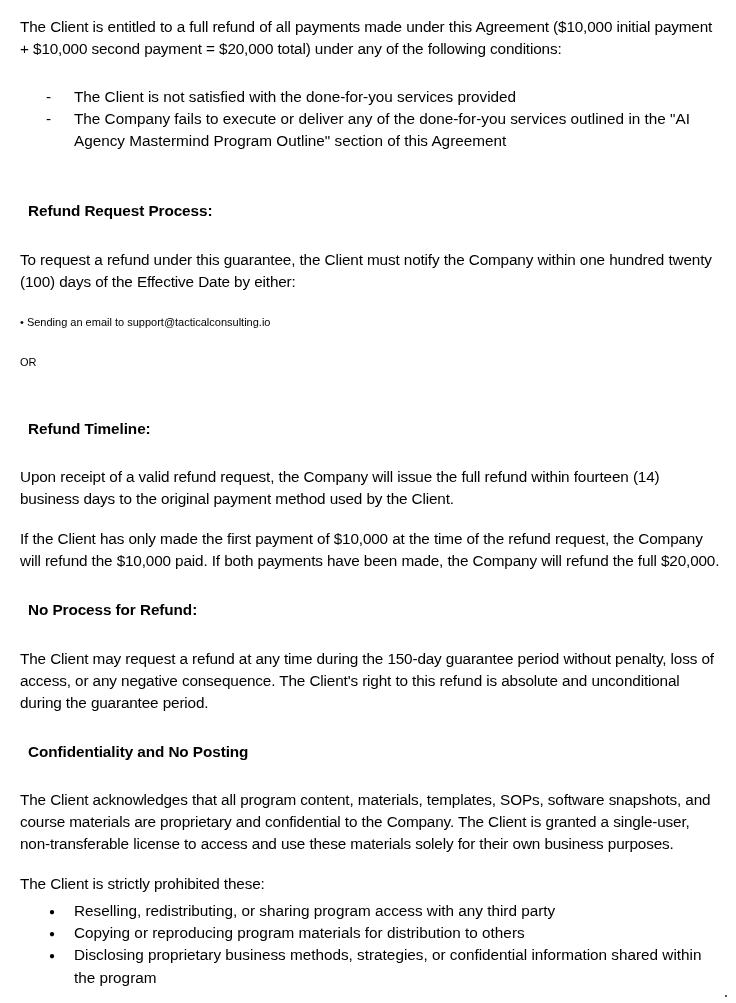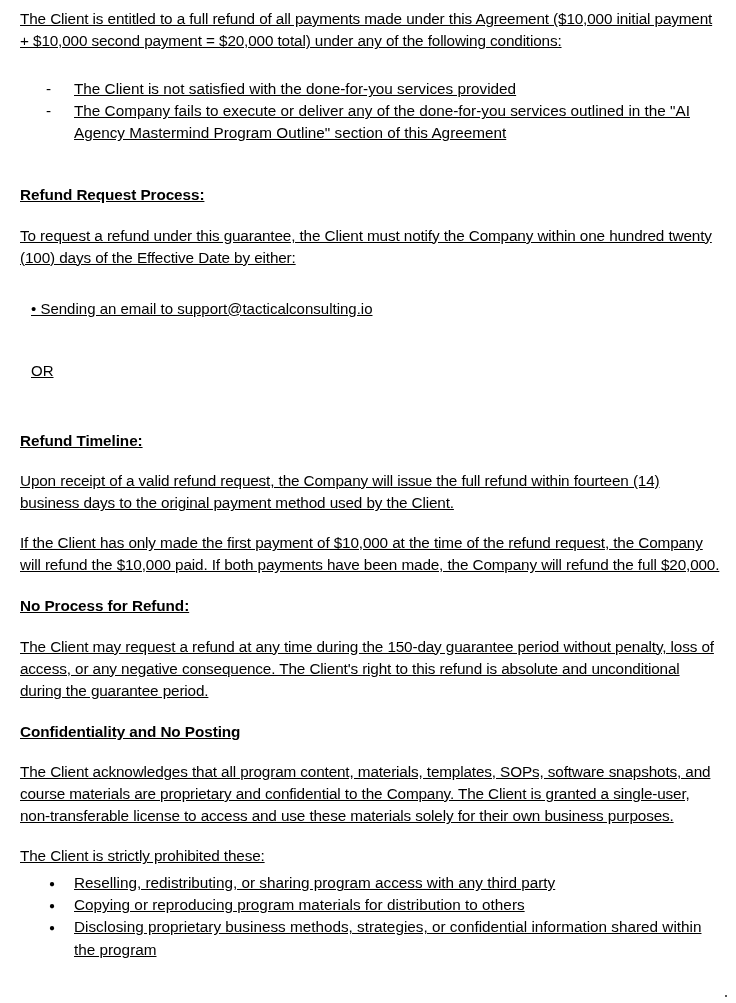--- a/index.html
+++ b/index.html
@@ -17,41 +17,40 @@
     width: 736px;
     height: 1003px;
     background: #ffffff;
     overflow: hidden;
     box-sizing: border-box;
     padding: 0;
   }
   .doc {
     position: absolute;
     left: 20px;
-    top: 8px;
+    top: 16px;
     width: 700px;
-    text-decoration: underline;
   }
   .para {
     font-size: 15.3px;
     line-height: 22.1px;
     margin: 0;
     padding: 0;
     text-align: left;
     letter-spacing: -0.01em;
     word-spacing: 0.01em;
   }
   .para + .para {
     margin-top: 18px;
   }
   .heading {
     font-size: 15.3px;
     line-height: 22.1px;
     font-weight: bold;
-    margin: 0;
+    margin: 8px;
     padding: 0;
     letter-spacing: -0.005em;
   }
   .gap-after-dashlist { height: 40px; }
   .gap-sm { height: 18px; }
   .gap-heading-top { height: 19px; }
 
   ul.dash-list, ul.dot-list {
     list-style: none;
     margin: 0;
@@ -78,23 +77,23 @@
   }
   ul.dot-list > li::before {
     content: "\25CF";
     position: absolute;
     left: 29px;
     top: 0;
     font-size: 10px;
     line-height: 23.5px;
   }
   .inline-bullet-para {
-    font-size: 15px;
+    font-size: 11px;
     line-height: 22.1px;
-    margin: 11px;
+    margin: 0;
     padding: 0;
   }
   .corner-mark {
     position: absolute;
     right: 9px;
     bottom: 6px;
     width: 2px;
     height: 2px;
     background: #555;
   }

